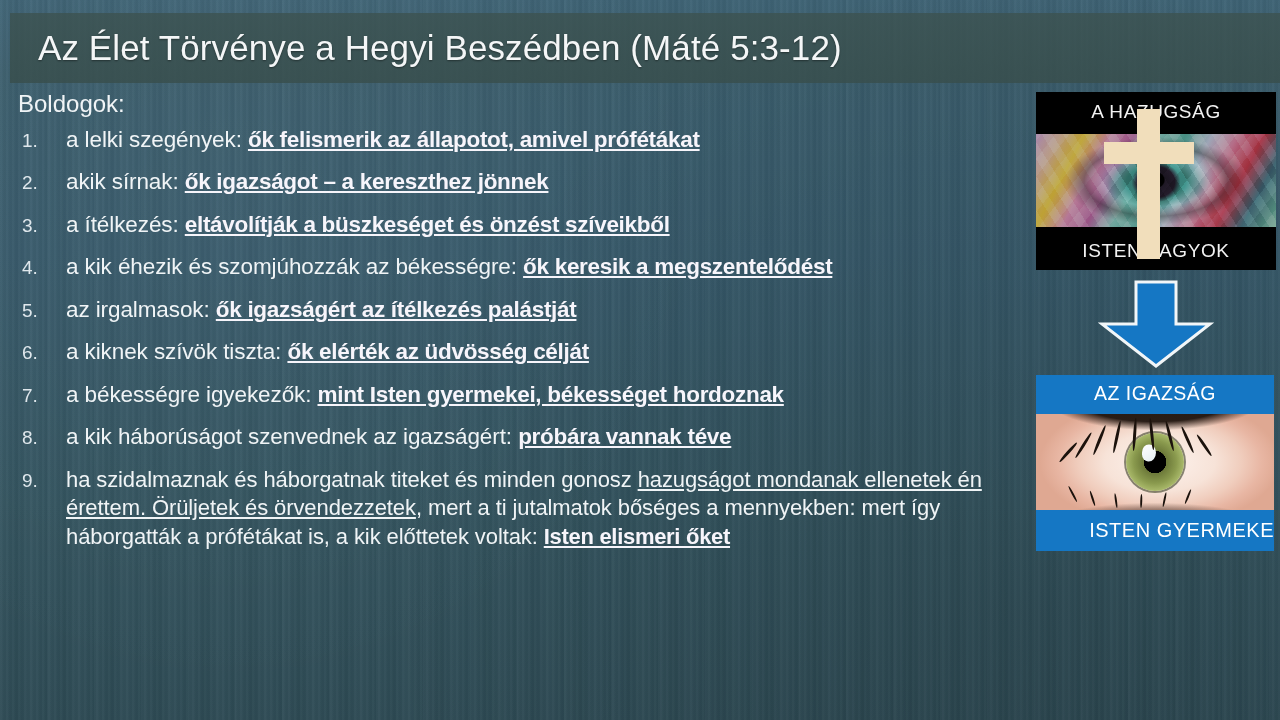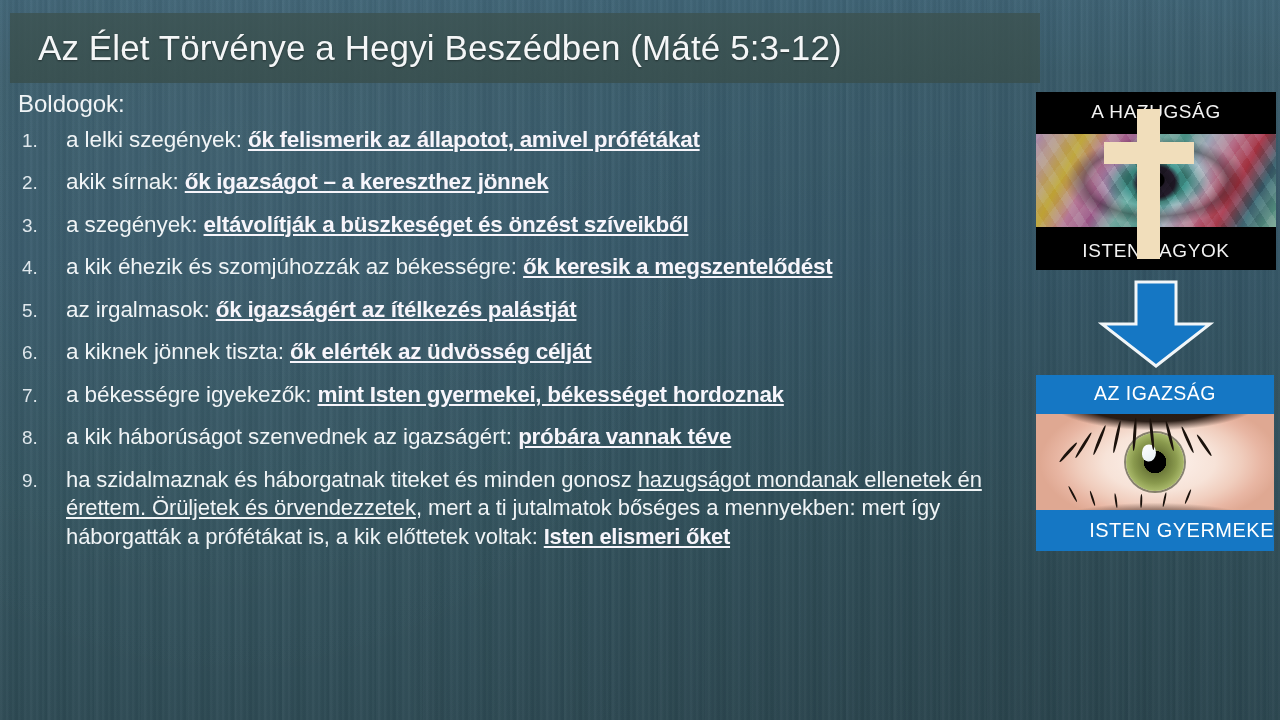--- a/index.html
+++ b/index.html
@@ -31,21 +31,21 @@
     position:absolute; inset:0;
     background:
       radial-gradient(circle at 18% 30%, rgba(255,255,255,0.035), transparent 42%),
       radial-gradient(circle at 80% 85%, rgba(0,0,0,0.10), transparent 55%);
     pointer-events:none;
   }
 
   
   .title-band {
     position:absolute;
-    left:10px; top:13px; width:1030px; height:70px;
+    left:10px; top:13px; width:1270px; height:70px;
     background:linear-gradient(180deg, rgba(60,82,80,0.80) 0%, rgba(56,78,76,0.82) 100%);
     z-index:3;
   }
   .title-text {
     position:absolute;
     left:28px; top:50%; transform:translateY(-50%);
     font-size:35px;
     font-weight:400;
     color:#f4f6f7;
     letter-spacing:0.1px;
@@ -241,36 +241,36 @@
         <span class="body"><span>a lelki szegények: </span><span class="hl">ők felismerik az állapotot, amivel prófétákat</span></span>
       </div>
 
       <div class="item">
         <span class="num">2.</span>
         <span class="body"><span>akik sírnak: </span><span class="hl">ők igazságot – a kereszthez jönnek</span></span>
       </div>
 
       <div class="item">
         <span class="num">3.</span>
-        <span class="body"><span>a szegények: </span><span class="hl">eltávolítják a büszkeséget és önzést szíveikből</span></span>
+        <span class="body"><span>a ítélkezés: </span><span class="hl">eltávolítják a büszkeséget és önzést szíveikből</span></span>
       </div>
 
       <div class="item">
         <span class="num">4.</span>
         <span class="body"><span>a kik éhezik és szomjúhozzák az békességre: </span><span class="hl">ők keresik a megszentelődést</span></span>
       </div>
 
       <div class="item">
         <span class="num">5.</span>
         <span class="body"><span>az irgalmasok: </span><span class="hl">ők igazságért az ítélkezés palástját</span></span>
       </div>
 
       <div class="item">
         <span class="num">6.</span>
-        <span class="body"><span>a kiknek jönnek tiszta: </span><span class="hl">ők elérték az üdvösség célját</span></span>
+        <span class="body"><span>a kiknek szívök tiszta: </span><span class="hl">ők elérték az üdvösség célját</span></span>
       </div>
 
       <div class="item">
         <span class="num">7.</span>
         <span class="body"><span>a békességre igyekezők: </span><span class="hl">mint Isten gyermekei, békességet hordoznak</span></span>
       </div>
 
       <div class="item">
         <span class="num">8.</span>
         <span class="body"><span>a kik háborúságot szenvednek az igazságért: </span><span class="hl">próbára vannak téve</span></span>

